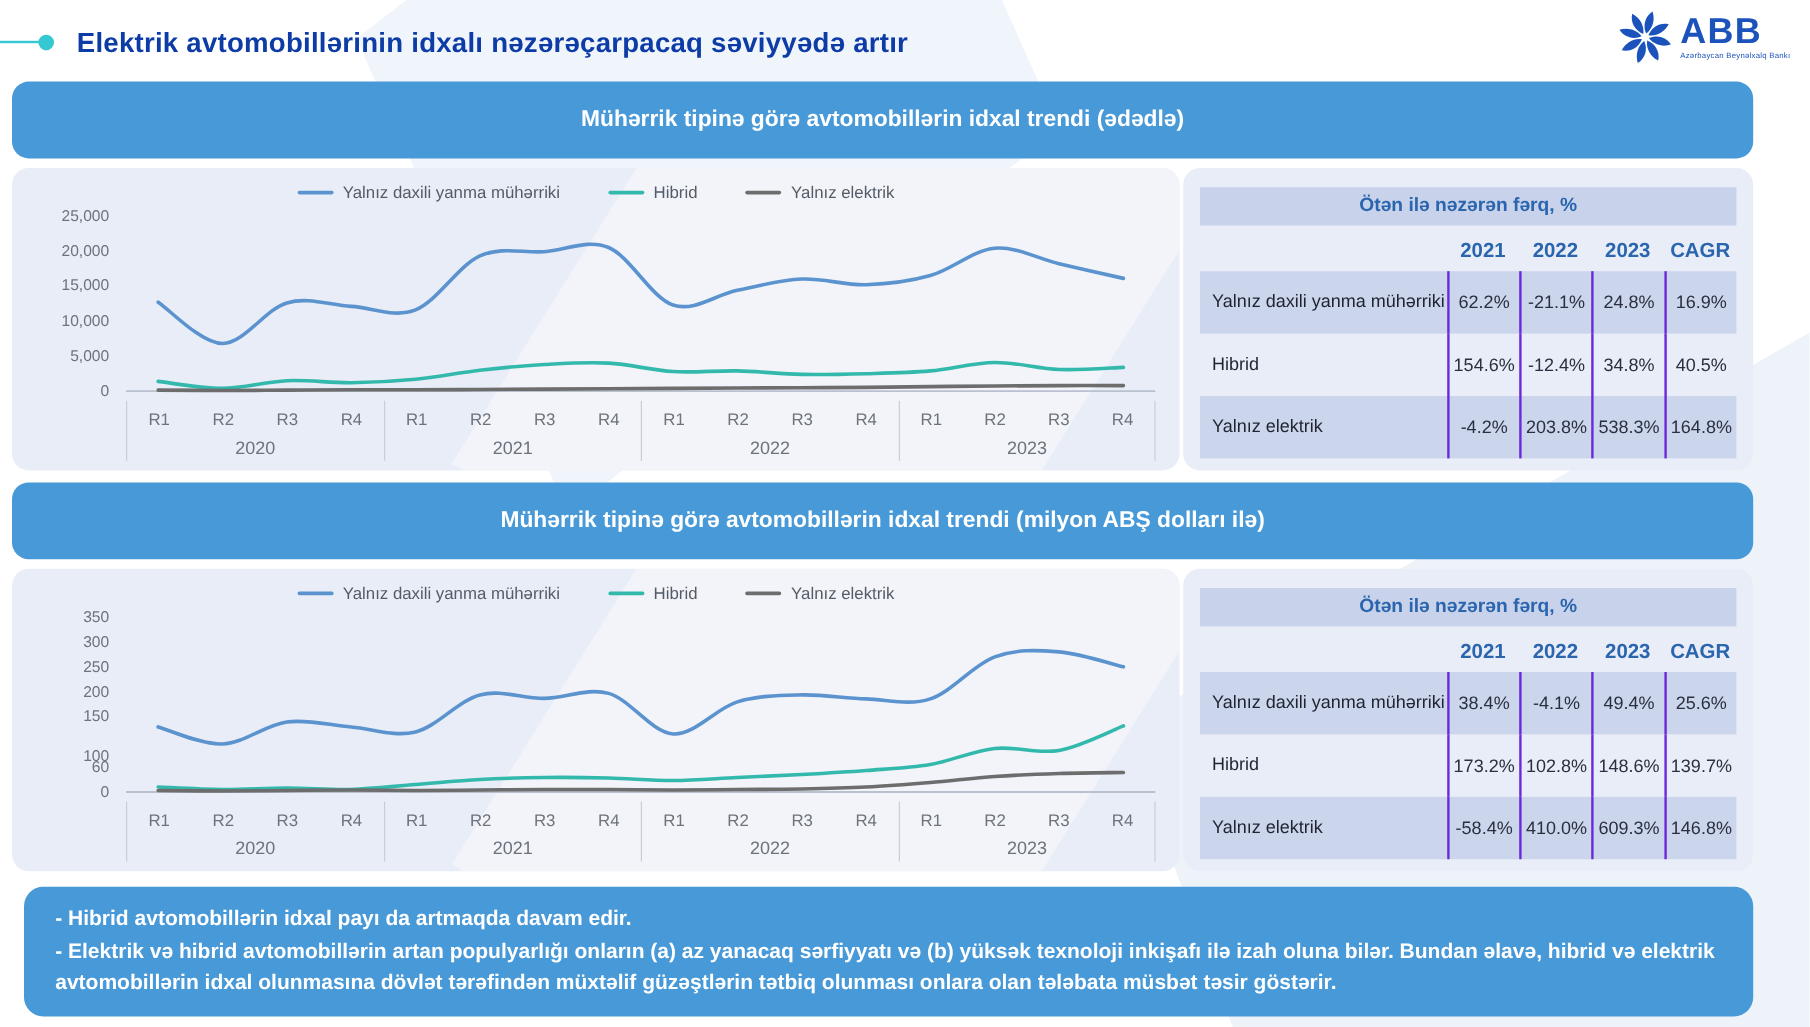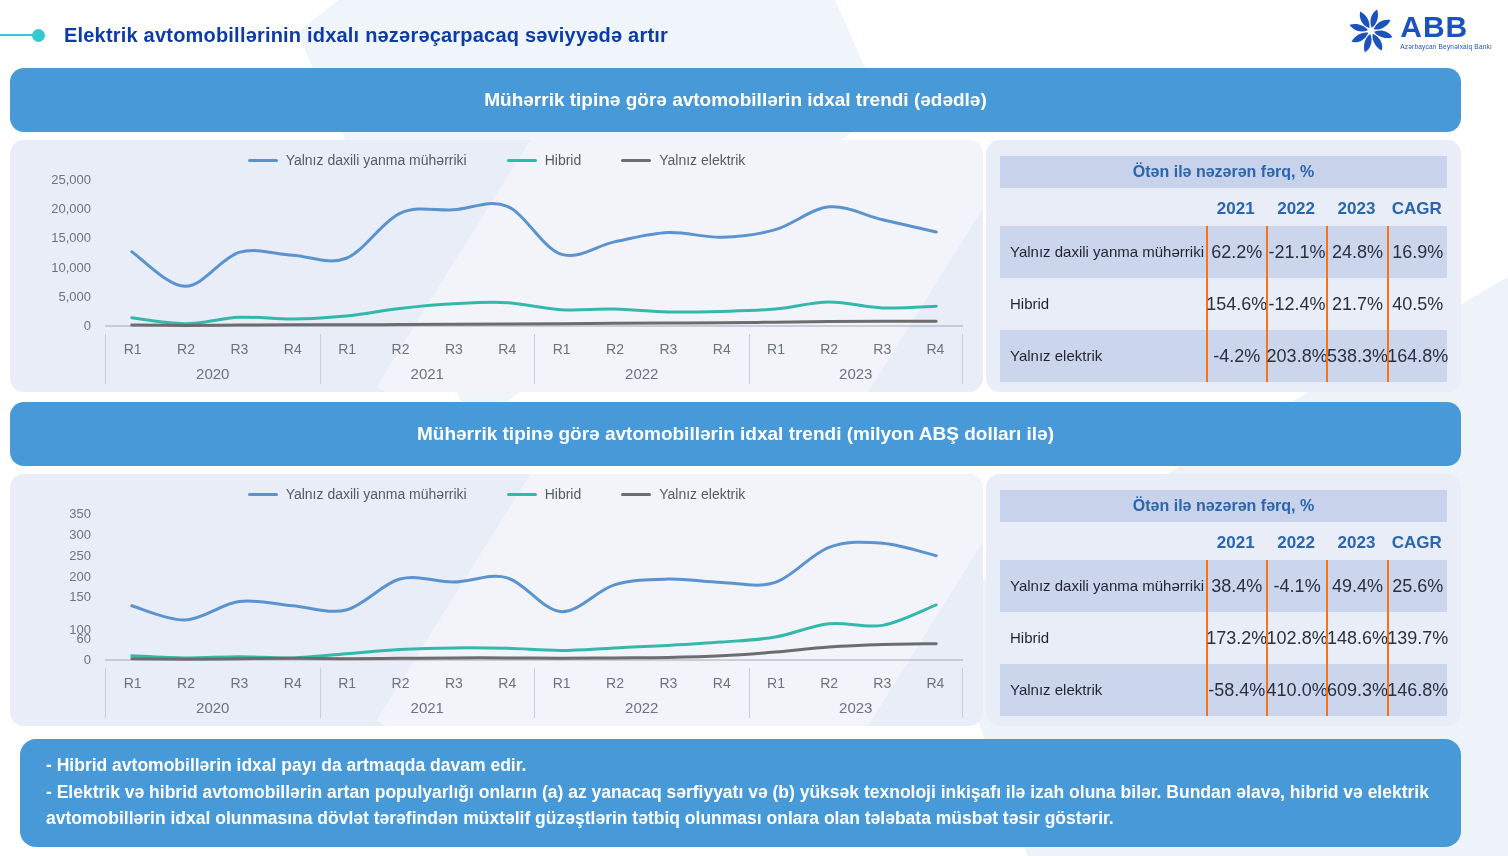--- a/index.html
+++ b/index.html
@@ -11,21 +11,21 @@
   .wm { position:absolute; z-index:0; pointer-events:none; }
   .wm1 { top:-140px; left:330px; width:520px; height:420px; background:#f0f4fb; transform:rotate(-38deg) skewX(-14deg); }
   .wm2 { top:420px; left:980px; width:700px; height:520px; background:#eef3fa; transform:rotate(-30deg) skewX(-10deg); }
 
   .content { position:relative; z-index:1; }
 
   
   .titlebar { display:flex; align-items:center; height:58px; padding-top:12px; }
   .accent { width:38px; border-top:2px solid #35c8d2; position:relative; margin-right:26px; flex:none; }
   .accent .dot { position:absolute; right:-7px; top:-7px; width:13px; height:13px; border-radius:50%; background:#35c8d2; }
-  h1.page-title { margin:0; flex:1; font-size:20px; font-weight:bold; color:#0d3ca6; letter-spacing:0.2px; }
+  h1.page-title { margin:0; flex:1; font-size:23px; font-weight:bold; color:#0d3ca6; letter-spacing:0.2px; }
   .logo { position:absolute; right:16px; top:8px; display:flex; align-items:center; gap:6px; }
   .logo-text { display:flex; flex-direction:column; line-height:1; }
   .logo-abb { font-size:30px; font-weight:bold; color:#1c52bc; letter-spacing:1px; }
   .logo-sub { font-size:6.5px; color:#1c52bc; margin-top:2px; letter-spacing:0.2px; }
 
   
   .band {
     margin:10px 47px 8px 10px; height:64px; border-radius:14px; background:#4899d8;
     display:flex; align-items:center; justify-content:center;
     color:#fff; font-size:19px; font-weight:bold;
@@ -63,21 +63,21 @@
   
   .tbl { width:100%; position:relative; z-index:2; }
   .tbl-title { background:#c8d3eb; color:#2a65ae; font-weight:bold; font-size:16px; text-align:center; padding:7px 0; }
   .tbl-headrow { display:flex; margin-top:3px; }
   .lblcol { width:46%; }
   .valcol { width:13.5%; text-align:center; }
   .hd { color:#2a65ae; font-weight:bold; font-size:17px; padding:8px 0 7px 0; }
   .tbl-row { display:flex; align-items:stretch; height:52px; }
   .tbl-row.shade { background:#cbd5ec; }
   .tbl-row .lblcol { display:flex; align-items:center; font-size:15px; color:#1f2430; padding-left:10px; line-height:1.25; }
-  .tbl-row .valcol { display:flex; align-items:center; justify-content:center; font-size:18px; color:#2b3040; border-left:2px solid #f97316; }
+  .tbl-row .valcol { display:flex; align-items:center; justify-content:center; font-size:15px; color:#2b3040; border-left:2px solid #6d28d9; }
 
   
   .notes {
     margin:13px 47px 0 20px; background:#4899d8; border-radius:16px;
     padding:13px 26px 14px 26px; color:#ffffff;
   }
   .notes p { margin:1px 0; font-size:17.5px; font-weight:600; line-height:1.48; }
 
   .source { text-align:right; margin:9px 52px 0 0; color:#2f6cb8; font-size:13.5px; font-weight:600; }
 </style>
@@ -203,21 +203,21 @@
             <div class="lblcol">Yalnız daxili yanma mühərriki</div>
             <div class="valcol">62.2%</div>
             <div class="valcol">-21.1%</div>
             <div class="valcol">24.8%</div>
             <div class="valcol">16.9%</div>
           </div>
           <div class="tbl-row">
             <div class="lblcol">Hibrid</div>
             <div class="valcol">154.6%</div>
             <div class="valcol">-12.4%</div>
-            <div class="valcol">21.7%</div>
+            <div class="valcol">34.8%</div>
             <div class="valcol">40.5%</div>
           </div>
           <div class="tbl-row shade">
             <div class="lblcol">Yalnız elektrik</div>
             <div class="valcol">-4.2%</div>
             <div class="valcol">203.8%</div>
             <div class="valcol">538.3%</div>
             <div class="valcol">164.8%</div>
           </div>
         </div>

